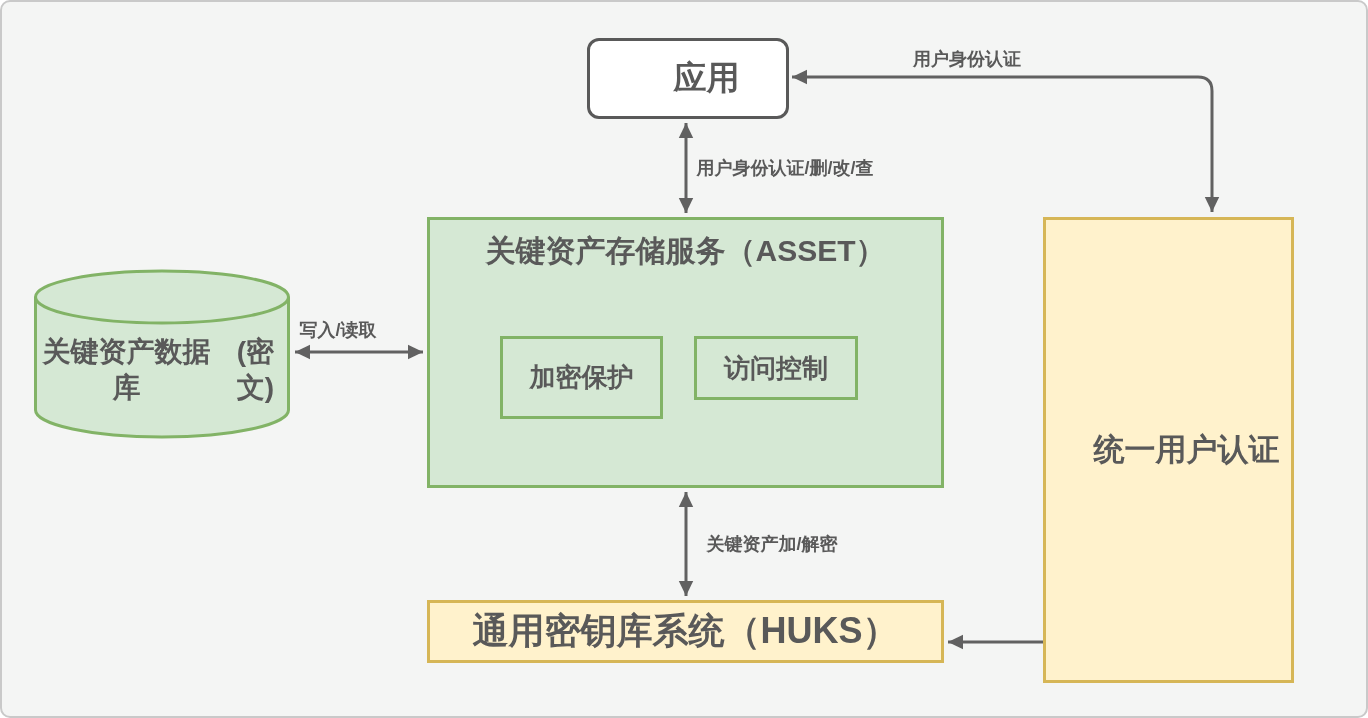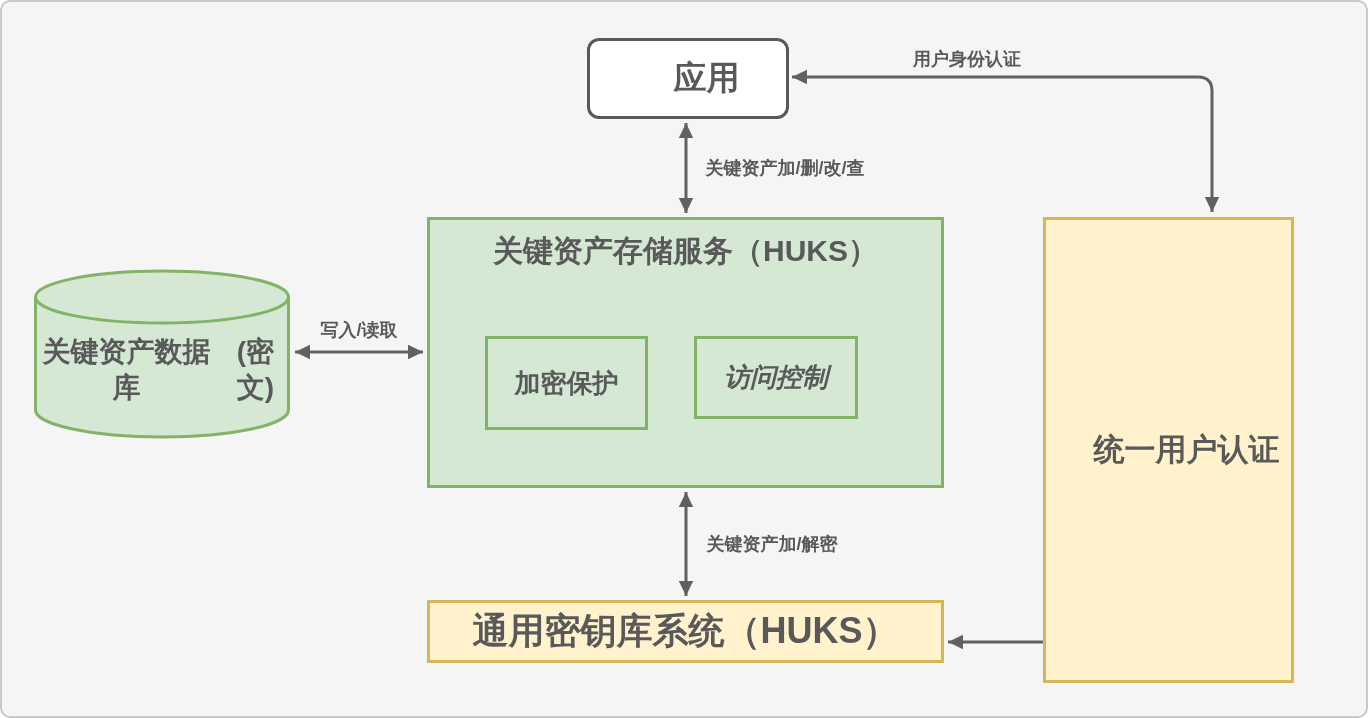--- a/index.html
+++ b/index.html
@@ -48,22 +48,22 @@
     color: #595959;
     font-weight: bold;
     width: 100%;
     text-align: center;
   }
   .module-box {
     background: #d5e8d4;
     border: 3px solid #82b366;
     font-size: 26px;
   }
-  .module-encrypt { left: 483px; top: 334px; width: 163px; height: 94px; font-family: Liberation Mono, monospace; }
-  .module-access  { left: 692px; top: 334px; width: 164px; height: 83px; font-style: italic; }
+  .module-encrypt { left: 498px; top: 334px; width: 163px; height: 83px; font-family: Liberation Mono, monospace; }
+  .module-access  { left: 692px; top: 334px; width: 164px; height: 64px; }
   .huks-box {
     left: 425px; top: 598px; width: 517px; height: 63px;
     background: #fff2cc;
     border: 3px solid #d6b656;
     font-size: 36px;
   }
   .useriam-box {
     left: 1041px; top: 215px; width: 251px; height: 466px;
     background: #fff2cc;
     border: 3px solid #d6b656;
@@ -105,21 +105,21 @@
   .edge-label {
     position: absolute;
     transform: translate(-50%, -50%);
     white-space: nowrap;
     color: #595959;
     font-weight: bold;
     font-size: 18px;
   }
   .lbl-user-auth { left: 965px; top: 57px; text-align: center; }
   .lbl-crud      { left: 783px; top: 166px; }
-  .lbl-write     { left: 357px; top: 328px; }
+  .lbl-write     { left: 336px; top: 328px; }
   .lbl-encdec    { left: 770px; top: 542px; text-align: right; }
 </style>
 </head>
 <body>
 
 <div id="frame">
 
   <svg id="arrow-layer" viewBox="0 0 1364 714" xmlns="http://www.w3.org/2000/svg">
     <defs>
       <marker id="arr" markerWidth="6" markerHeight="6" refX="5" refY="3" orient="auto-start-reverse" markerUnits="strokeWidth">
@@ -131,21 +131,21 @@
     <path class="edge" d="M 684 490 L 684 594" marker-start="url(#arr)" marker-end="url(#arr)"></path>
     <path class="edge" d="M 293 350 L 421 350" marker-start="url(#arr)" marker-end="url(#arr)"></path>
     <path class="edge" d="M 946 640 L 1081 640" marker-start="url(#arr)" marker-end="url(#arr)"></path>
   </svg>
 
   <div class="node app-box">
     <span>应用</span>
   </div>
 
   <div class="node asset-box">
-    <div class="asset-title">关键资产存储服务（HUKS）</div>
+    <div class="asset-title">关键资产存储服务（ASSET）</div>
   </div>
   <div class="node module-box module-encrypt">
     <span>加密保护</span>
   </div>
   <div class="node module-box module-access">
     <span>访问控制</span>
   </div>
 
   <div class="cylinder-wrap">
     <svg width="258" height="172" viewBox="0 0 258 172" xmlns="http://www.w3.org/2000/svg">
@@ -160,17 +160,17 @@
 
   <div class="node huks-box">
     <span>通用密钥库系统（HUKS）</span>
   </div>
 
   <div class="node useriam-box">
     <span>统一用户认证</span>
   </div>
 
   <div class="edge-label lbl-user-auth">用户身份认证</div>
-  <div class="edge-label lbl-crud">关键资产加/删/改/查</div>
+  <div class="edge-label lbl-crud">用户身份认证/删/改/查</div>
   <div class="edge-label lbl-write">写入/读取</div>
   <div class="edge-label lbl-encdec">关键资产加/解密</div>
 
 </div>
 
 </body></html>

